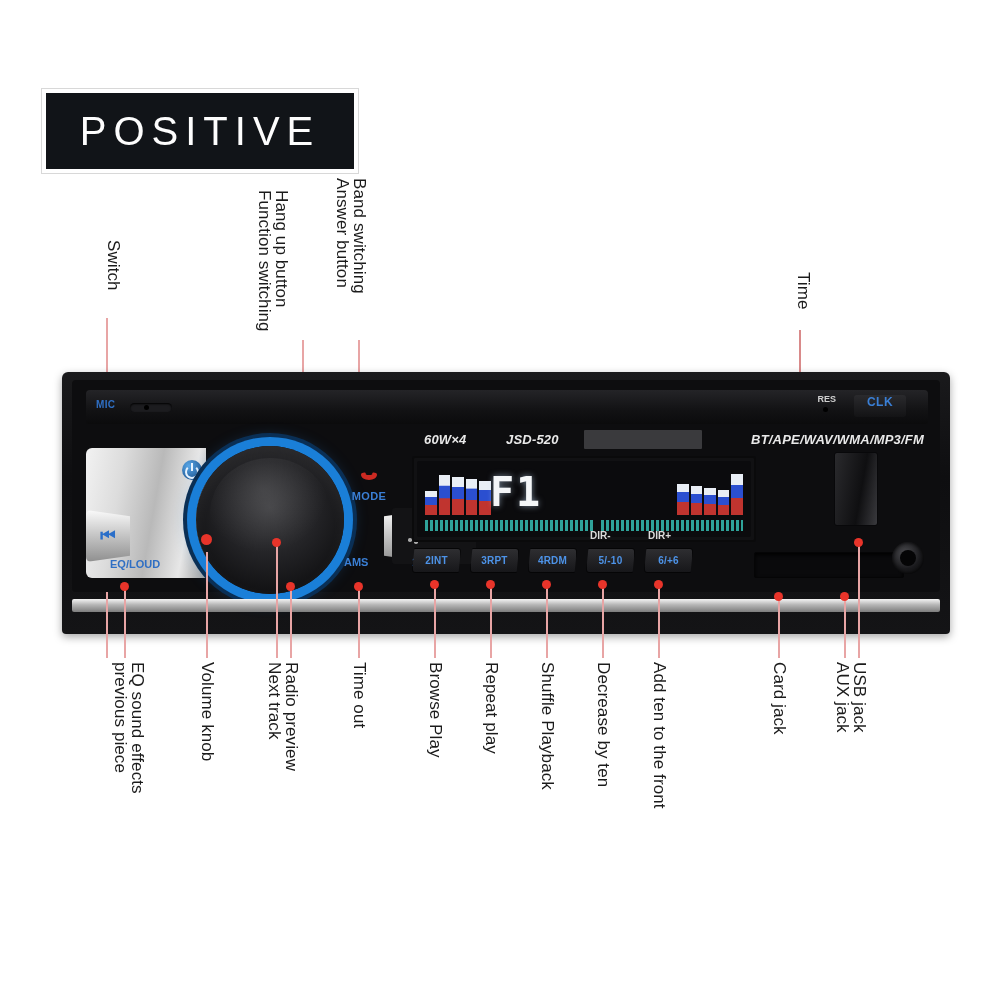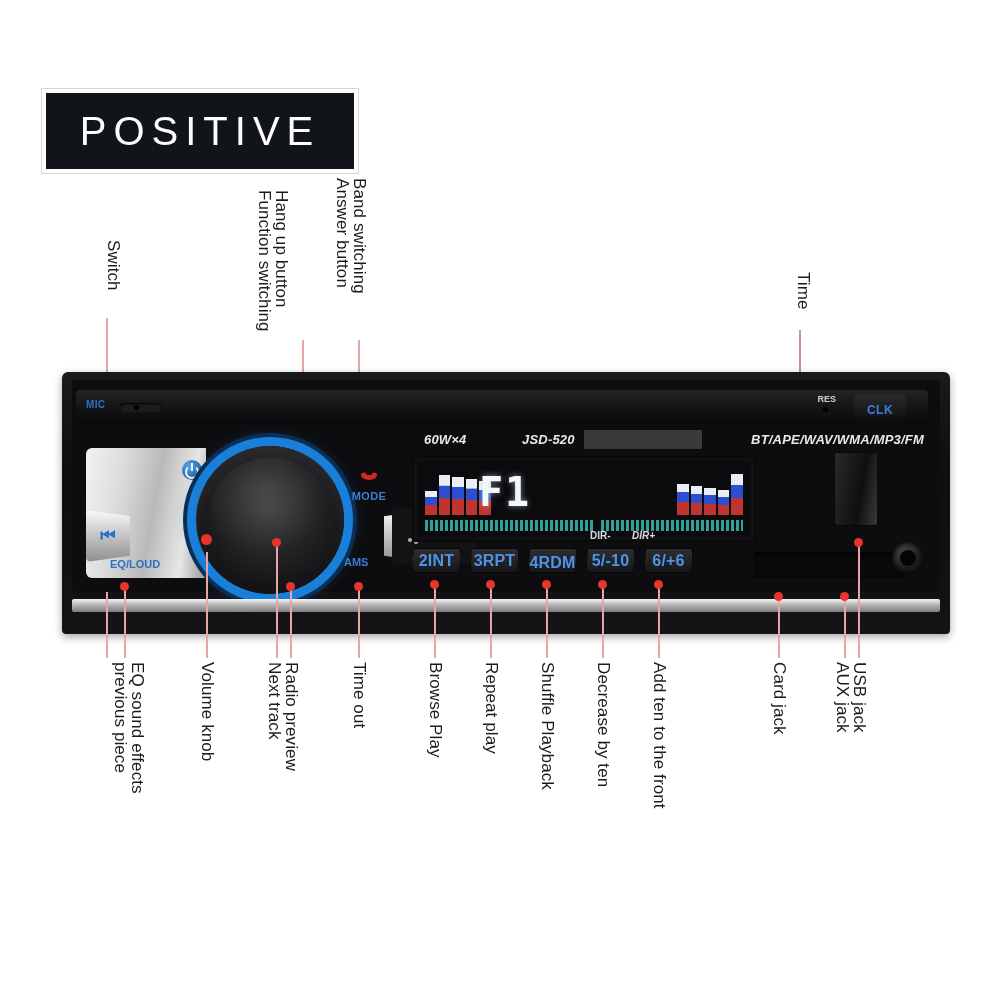--- a/index.html
+++ b/index.html
@@ -47,41 +47,41 @@
     background:linear-gradient(180deg,#1a1a1c 0%,#0e0e10 40%,#141416 100%);
     border-radius:6px 6px 4px 4px;
     box-shadow:0 3px 8px rgba(0,0,0,.35);
   }
   #unit-bezel{
     position:absolute;left:10px;top:8px;right:10px;bottom:42px;
     background:#0d0d0f;border-radius:4px;
   }
   
   #top-strip{
-    position:absolute;left:14px;top:18px;right:22px;height:34px;
+    position:absolute;left:24px;top:18px;right:22px;height:34px;
     background:linear-gradient(180deg,#242427 0%,#121214 60%,#0b0b0c 100%);
     border-radius:4px 4px 2px 2px;
   }
   #mic-label{position:absolute;left:10px;top:9px;color:#2f6fc4;font-size:10px;font-weight:bold;letter-spacing:.3px;}
   #mic-hole{position:absolute;left:44px;top:13px;width:42px;height:9px;border-radius:5px;background:#1c1c1f;box-shadow:inset 0 1px 2px #000;}
   #mic-dot{position:absolute;left:58px;top:15px;width:5px;height:5px;border-radius:50%;background:#000;}
   #res-label{position:absolute;right:92px;top:4px;color:#cfcfcf;font-size:9px;font-weight:bold;}
   #res-hole{position:absolute;right:100px;top:17px;width:5px;height:5px;border-radius:50%;background:#000;}
   #clk-btn{
     position:absolute;right:22px;top:5px;width:52px;height:22px;
     background:linear-gradient(180deg,#2a2a2d,#131315);
-    border-radius:3px;display:flex;align-items:flex-end;justify-content:center;
+    border-radius:3px;display:flex;align-items:flex-start;justify-content:center;
   }
   #clk-btn span{color:#3a7fd5;font-size:12px;font-weight:bold;letter-spacing:.5px;}
 
   
   #brand-row{position:absolute;left:24px;top:58px;right:22px;height:22px;}
   .brand-txt{position:absolute;color:#e9e9e9;font-size:13px;font-weight:bold;font-style:italic;letter-spacing:.2px;}
   #pw-text{left:338px;top:2px;}
-  #model-text{left:436px;top:2px;}
+  #model-text{left:420px;top:2px;}
   #codec-text{right:4px;top:2px;text-align:center;}
   #brand-gap{position:absolute;left:498px;top:0px;width:118px;height:19px;background:#3a3a3d;border-radius:1px;}
 
   
   #left-chrome{
     position:absolute;left:24px;top:76px;width:120px;height:130px;
     background:linear-gradient(100deg,#f2f2f2 0%,#dcdcdc 28%,#b9b9b9 55%,#e7e7e7 80%,#9d9d9d 100%);
     border-radius:6px 0 0 6px;
   }
   #power-icon{
@@ -142,40 +142,41 @@
   
   #lcd-frame{
     position:absolute;left:350px;top:84px;width:340px;height:82px;
     background:#111113;border:2px solid #0a0a0b;border-radius:3px;overflow:hidden;
   }
   #lcd-inner{position:absolute;inset:3px;background:#0b0b0d;border-radius:2px;}
   .seg{
     position:absolute;color:#f4f6f8;font-family:"DejaVu Sans Mono", monospace;
     font-weight:bold;letter-spacing:2px;
     text-shadow:0 0 6px rgba(200,225,255,.55);
+    padding-left:11px;
   }
   #seg-band{left:62px;top:8px;font-size:40px;}
   #seg-freq{left:158px;top:8px;font-size:40px;}
   .eqbars{position:absolute;top:12px;width:66px;height:42px;display:flex;gap:2px;align-items:flex-end;}
   #eq-left{left:8px;}
   #eq-right{right:8px;}
   .eqbars i{flex:1;display:block;background:linear-gradient(180deg,#e9eef5 0%,#e9eef5 26%,#2b4fd0 27%,#2b4fd0 58%,#c0342f 59%,#c0342f 100%);}
   .baseline{position:absolute;bottom:6px;height:11px;background:repeating-linear-gradient(90deg,#2fa39a 0 3px,transparent 3px 5px);}
   #base-left{left:8px;width:168px;}
   #base-right{right:8px;width:142px;}
 
   
   .preset{
     position:absolute;top:176px;width:47px;height:23px;
     background:linear-gradient(180deg,#2e2e31,#17171a);
     border:1px solid #050506;border-radius:3px;
     display:flex;align-items:center;justify-content:center;
     clip-path:polygon(5% 0,100% 0,95% 100%,0 100%);
   }
-  .preset span{color:#4d93e8;font-size:16px;font-weight:bold;letter-spacing:.2px;}
+  .preset span{color:#4d93e8;font-size:10px;font-weight:bold;letter-spacing:.2px;}
   .dirlbl{position:absolute;top:158px;color:#dcdcdc;font-size:10px;font-weight:bold;}
 
   
   #usb-slot{
     position:absolute;right:72px;top:80px;width:42px;height:72px;
     background:linear-gradient(100deg,#2a2a2d,#0f0f11 60%,#3a3a3e 100%);
     border:1px solid #08080a;border-radius:3px;
   }
   #card-slot{
     position:absolute;left:692px;top:180px;width:148px;height:24px;
@@ -316,31 +317,31 @@
       <div class="baseline" id="base-right"></div>
     </div>
   </div>
 
   <div class="preset" style="left:350px;">
     <span>2INT</span>
   </div>
   <div class="preset" style="left:408px;">
     <span>3RPT</span>
   </div>
-  <div class="preset" style="left:466px;align-items:flex-end;">
+  <div class="preset" style="left:466px;">
     <span>4RDM</span>
   </div>
   <div class="preset" style="left:524px;">
     <span>5/-10</span>
   </div>
   <div class="preset" style="left:582px;">
     <span>6/+6</span>
   </div>
   <div class="dirlbl" style="left:528px;">DIR-</div>
-  <div class="dirlbl" style="left:570px;font-style:italic;">DIR+</div>
+  <div class="dirlbl" style="left:586px;">DIR+</div>
 
   <div id="usb-slot"></div>
   <div id="card-slot"></div>
   <div id="aux-jack"></div>
 
   <div id="bottom-chrome"></div>
 </div>
 
 <div class="leader" style="left:124px;top:590px;height:68px;"></div>
 <div class="dot sm" style="left:120px;top:582px;"></div>

